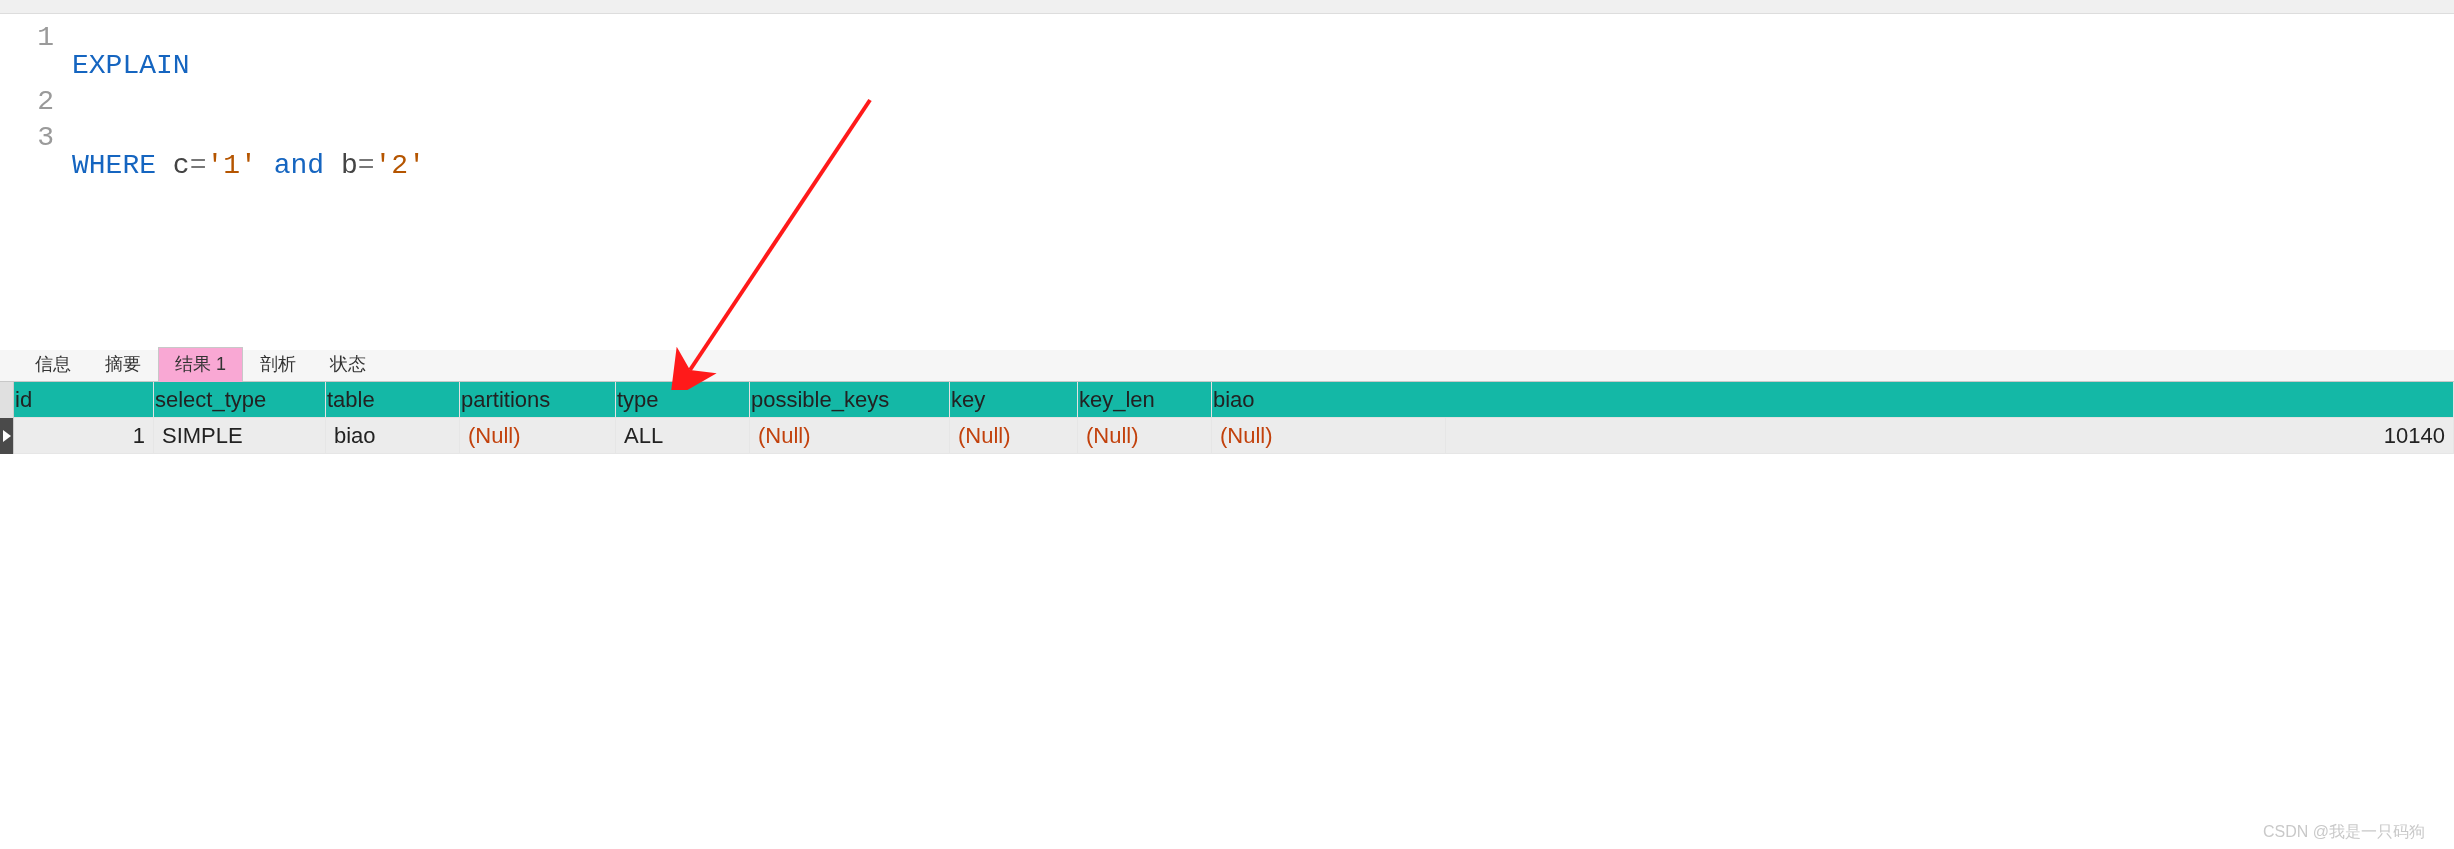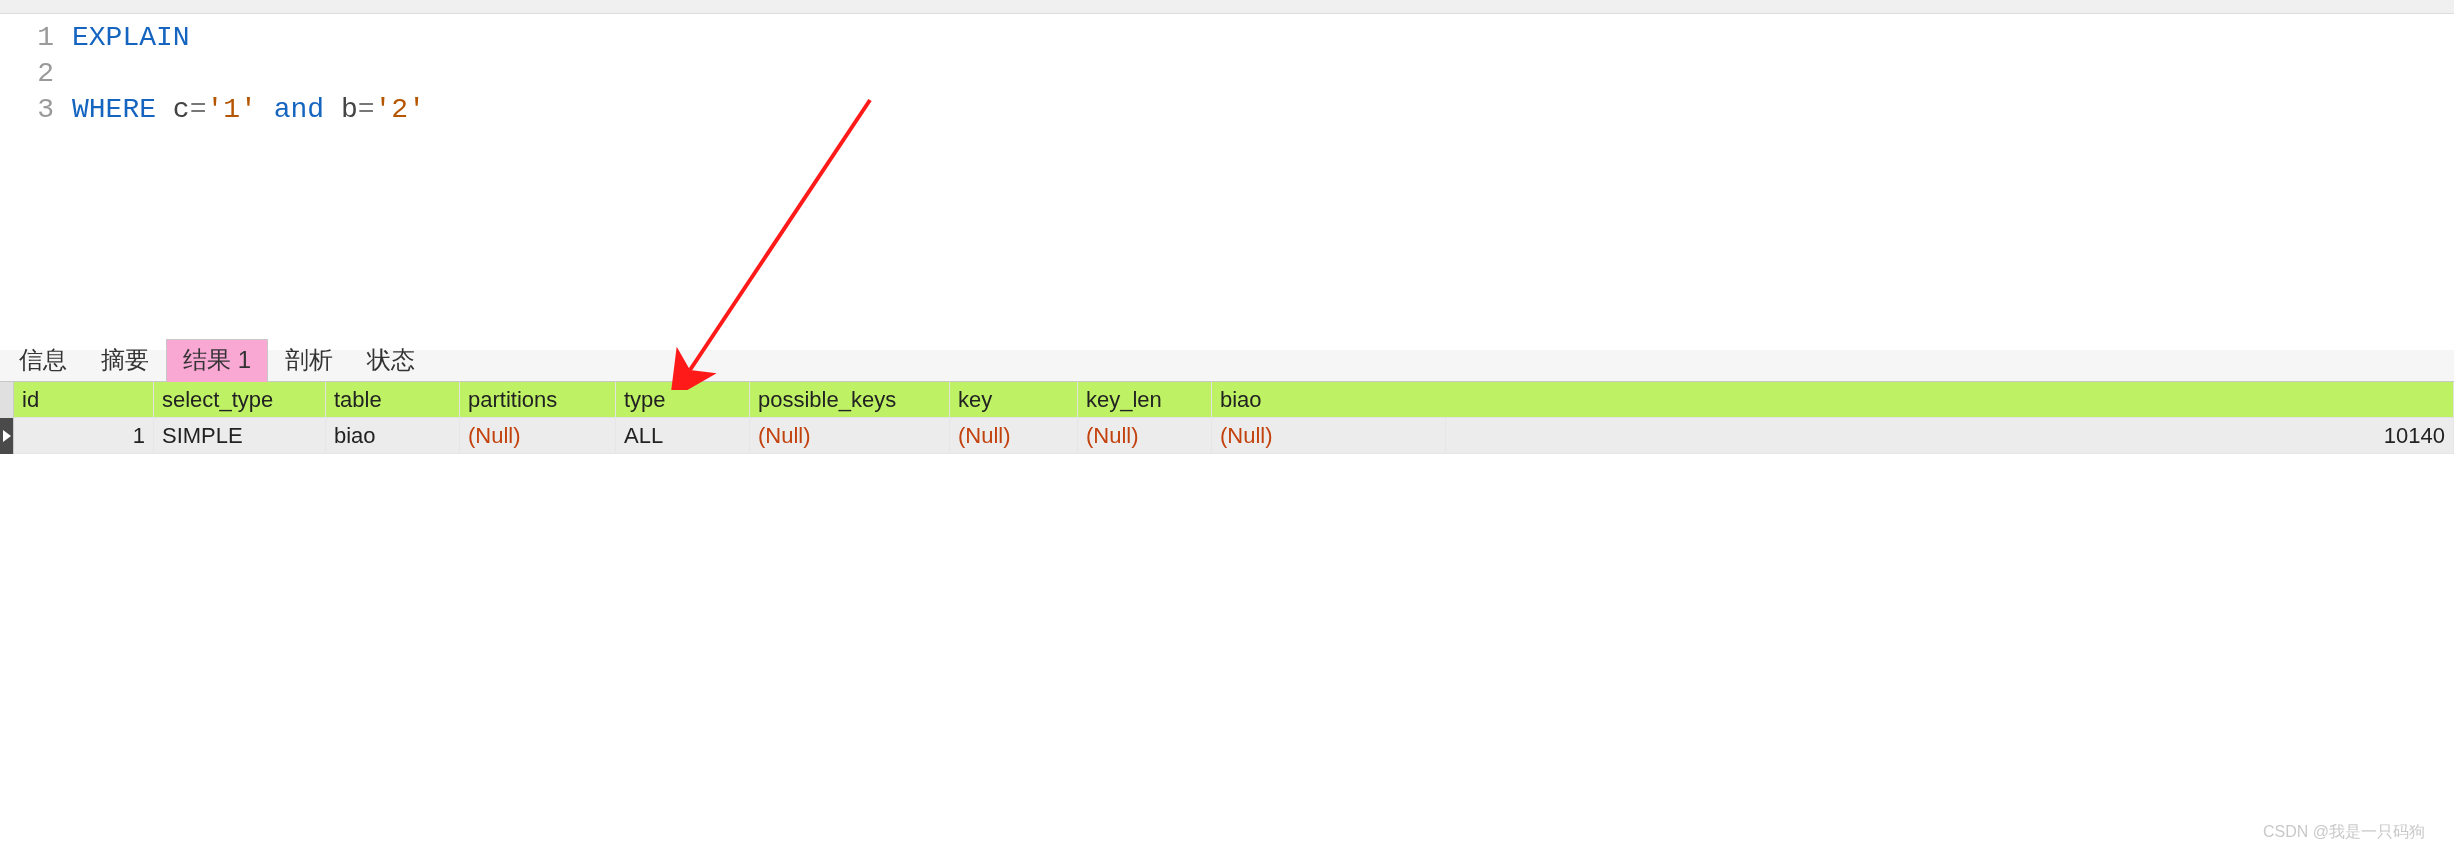--- a/index.html
+++ b/index.html
@@ -32,34 +32,34 @@
     display: flex;
   }
   .gutter {
     width: 72px;
     text-align: right;
     padding-right: 18px;
     color: #9a9a9a;
     user-select: none;
     font-weight: 400;
   }
-  .code { white-space: pre; }
+  .code { white-space: pre; margin-top: 28px; }
   .kw { color: #1565C0; font-weight: 400; }
   .op { color: #777; }
   .ident { color: #444; }
   .str { color: #b55500; }
 
   .tabs {
     display: flex;
     border-bottom: 1px solid #c8c8c8;
     background: #f6f6f6;
     height: 32px;
     align-items: flex-end;
-    padding-left: 2px;
-    font-size: 24px;
+    padding-left: 18px;
+    font-size: 18px;
   }
   .tab {
     padding: 4px 16px 6px 16px;
     color: #333;
     border: 1px solid transparent;
     border-bottom: none;
     cursor: pointer;
     position: relative;
     top: 1px;
   }
@@ -71,24 +71,24 @@
   .grid {
     border-top: none;
     font-size: 22px;
   }
   .grid-header-row, .grid-data-row {
     display: flex;
     height: 36px;
     align-items: stretch;
   }
   .grid-header-row .cell {
-    background: #bef264;
+    background: #14b8a6;
     border-right: 1px solid #e2e2e2;
     border-bottom: 1px solid #e2e2e2;
-    padding: 4px 8px;
+    padding: 4px 1px;
     color: #222;
     display: flex;
     align-items: center;
     overflow: hidden;
     white-space: nowrap;
   }
   .grid-data-row .cell {
     background: #ececec;
     border-right: 1px solid #e6e6e6;
     border-bottom: 1px solid #e6e6e6;

